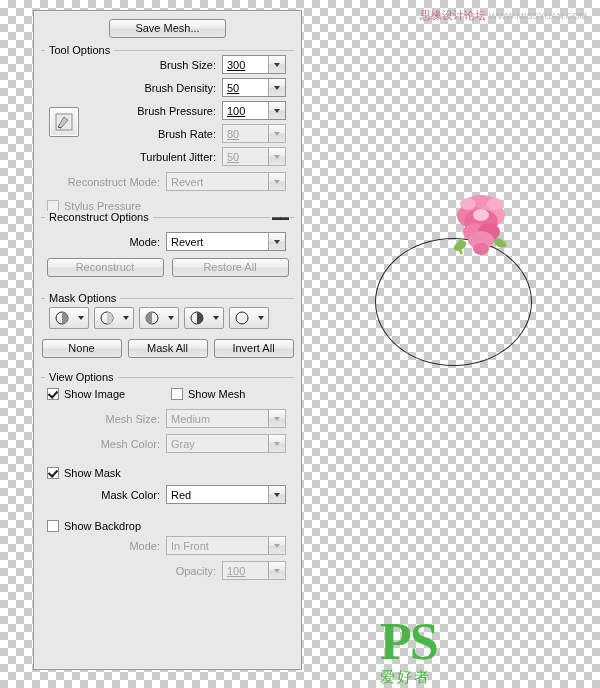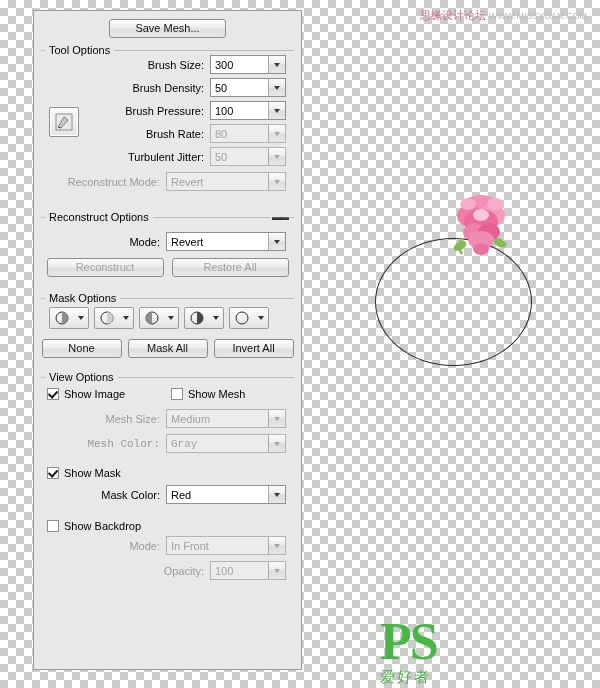--- a/index.html
+++ b/index.html
@@ -121,21 +121,21 @@
   }
   .combo .arrow::after {
     content: "";
     border-left: 3.5px solid transparent;
     border-right: 3.5px solid transparent;
     border-top: 4px solid #3a3a3a;
   }
   .combo.disabled { background: #ececec; color: #a2a2a2; border-color: #b4b4b4; }
   .combo.disabled .arrow::after { border-top-color: #a6a6a6; }
 
-  .spin { width: 76px; }
+  .spin { width: 64px; text-decoration: underline; }
   .wide-combo { width: 120px; }
 
   
   .cb {
     width: 12px;
     height: 12px;
     border: 1px solid #8d8d8d;
     background: #fff;
     box-sizing: border-box;
     display: inline-block;
@@ -350,20 +350,24 @@
     </div>
 
     <div class="fieldrow" style="padding-top:4px;">
       <span class="lbl dim">Reconstruct Mode:</span>
       <div class="combo wide-combo disabled">
         <span>Revert</span>
         <span class="arrow"></span>
       </div>
     </div>
 
+    <div class="cbrow" style="padding:7px 0 0 6px;">
+      <span class="cb dim"></span>
+      <span class="lbl dim">Stylus Pressure</span>
+    </div>
   </div>
 
   <div class="group" style="height:72px;">
     <div class="group-title">Reconstruct Options</div>
     <div class="group-menu">▬▬</div>
 
     <div class="fieldrow" style="padding-top:12px;">
       <span class="lbl">Mode:</span>
       <div class="combo wide-combo">
         <span>Revert</span>
@@ -439,21 +443,21 @@
     </div>
 
     <div class="fieldrow" style="padding-top:6px;">
       <span class="lbl dim">Mesh Size:</span>
       <div class="combo wide-combo disabled">
         <span>Medium</span>
         <span class="arrow"></span>
       </div>
     </div>
 
-    <div class="fieldrow" style="padding-top:4px;font-family:Liberation Mono, monospace;">
+    <div class="fieldrow" style="padding-top:4px;">
       <span class="lbl dim">Mesh Color:</span>
       <div class="combo wide-combo disabled">
         <span>Gray</span>
         <span class="arrow"></span>
       </div>
     </div>
 
     <div class="cbrow" style="padding:12px 0 0 6px;">
       <span class="cb checked"></span>
       <span class="lbl">Show Mask</span>

